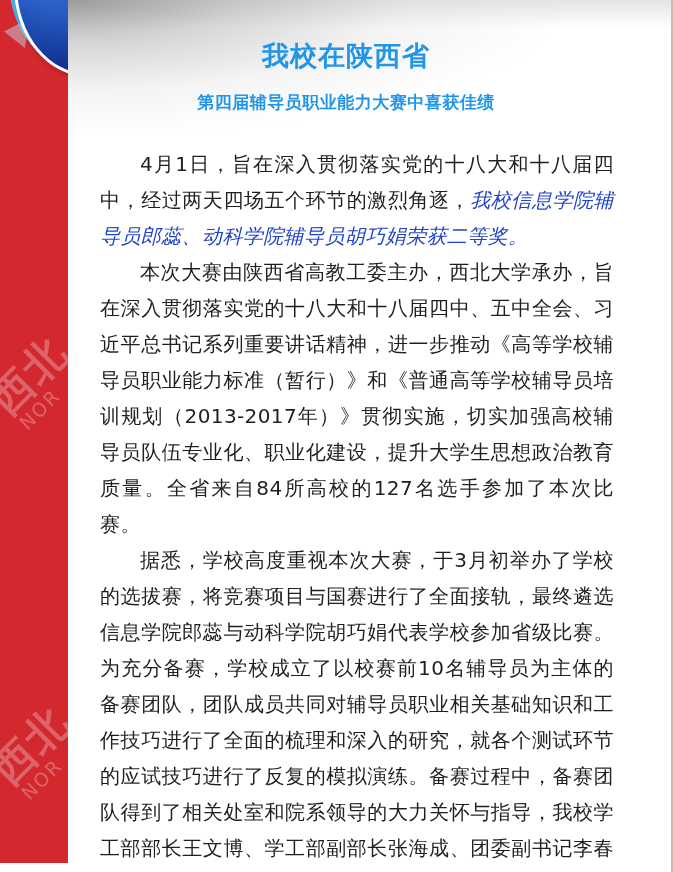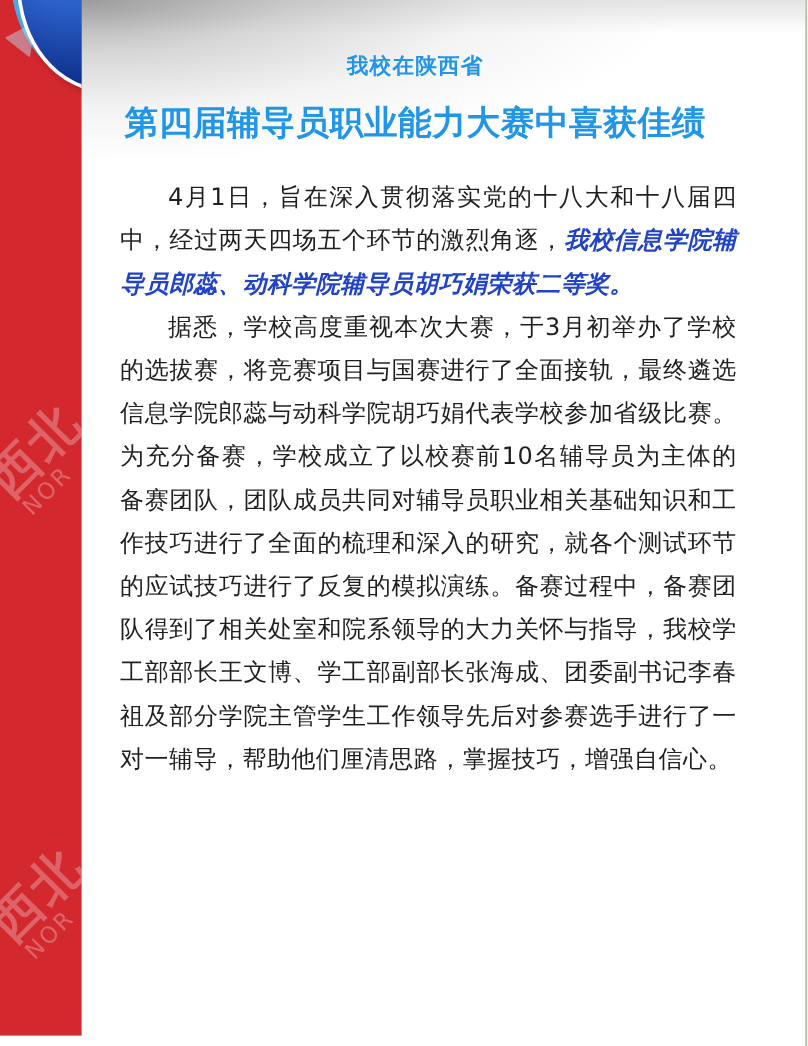--- a/index.html
+++ b/index.html
@@ -77,36 +77,36 @@
   }
   
   .title {
     position: absolute; left: 96px; top: 32px;
     width: 500px;
     text-align: center;
     color: var(--title_blue, #2196e8);
     font-weight: bold;
     line-height: 47px;
   }
-  .t1 { font-size: 18px; letter-spacing: 1px; }
-  .t2 { font-size: 28px; letter-spacing: 0.5px; }
+  .t1 { font-size: 27px; letter-spacing: 1px; }
+  .t2 { font-size: 17px; letter-spacing: 0.5px; font-family: Liberation Serif, serif; }
   
   .article {
     position: absolute; left: 100px; top: 146px;
     width: 514px;
     font-size: 20px;
     line-height: 36px;
     letter-spacing: 0.4px;
     color: var(--body_text, #1f1f1f);
     text-align: justify;
   }
   .article p { margin: 0; text-indent: 2em; }
   .article .hl {
     color: var(--highlight_blue, #2143c8);
-    font-weight: bold;
+    font-weight: normal;
     font-style: italic;
   }
 </style>
 </head>
 <body>
 
 <div class="page">
 
   <div class="red-strip">
     <div class="wm wm1">
@@ -125,16 +125,17 @@
   <div class="top-shadow"></div>
   <div class="right-line"></div>
 
   <div class="title">
     <div class="t1">我校在陕西省</div>
     <div class="t2">第四届辅导员职业能力大赛中喜获佳绩</div>
   </div>
 
   <div class="article">
       <p><span>4月1日，旨在深入贯彻落实党的十八大和十八届四中，经过两天四场五个环节的激烈角逐，</span><span class="hl">我校信息学院辅导员郎蕊、动科学院辅导员胡巧娟荣获二等奖。</span></p>
+      <p><span>本次大赛由陕西省高教工委主办，西北大学承办，旨在深入贯彻落实党的十八大和十八届四中、五中全会、习近平总书记系列重要讲话精神，进一步推动《高等学校辅导员职业能力标准（暂行）》和《普通高等学校辅导员培训规划（2013-2017年）》贯彻实施，切实加强高校辅导员队伍专业化、职业化建设，提升大学生思想政治教育质量。全省来自84所高校的127名选手参加了本次比赛。</span></p>
       <p><span>据悉，学校高度重视本次大赛，于3月初举办了学校的选拔赛，将竞赛项目与国赛进行了全面接轨，最终遴选信息学院郎蕊与动科学院胡巧娟代表学校参加省级比赛。为充分备赛，学校成立了以校赛前10名辅导员为主体的备赛团队，团队成员共同对辅导员职业相关基础知识和工作技巧进行了全面的梳理和深入的研究，就各个测试环节的应试技巧进行了反复的模拟演练。备赛过程中，备赛团队得到了相关处室和院系领导的大力关怀与指导，我校学工部部长王文博、学工部副部长张海成、团委副书记李春祖及部分学院主管学生工作领导先后对参赛选手进行了一对一辅导，帮助他们厘清思路，掌握技巧，增强自信心。</span></p>
     </div>
 
 </div>
 
 </body></html>

